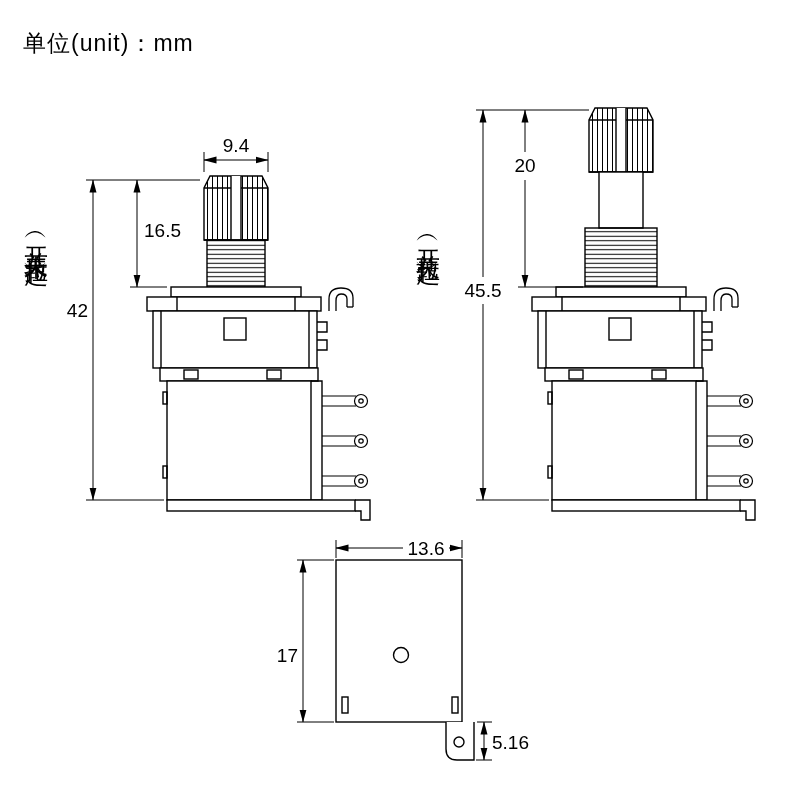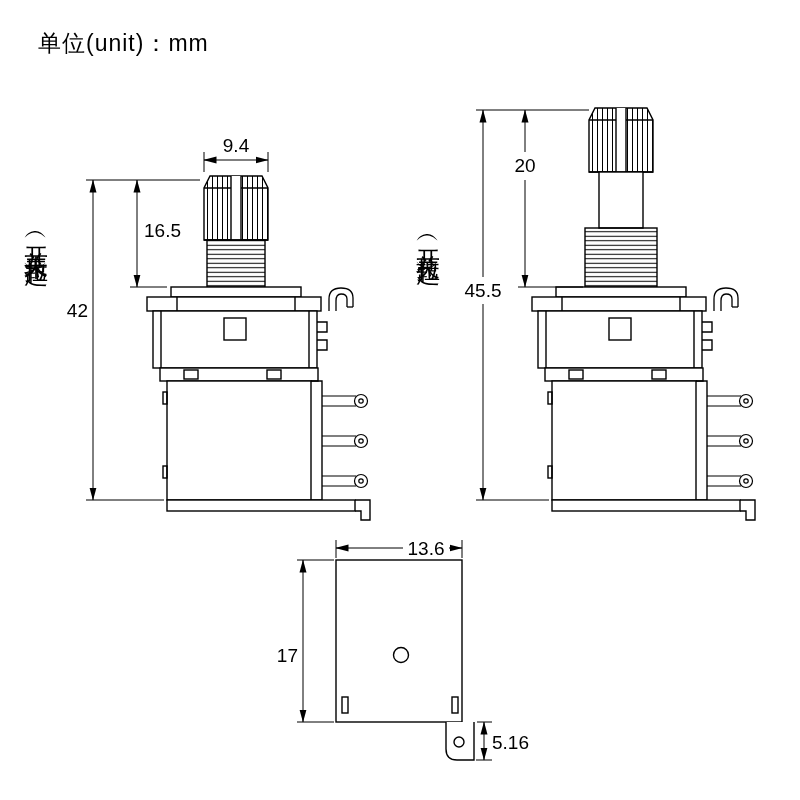--- a/index.html
+++ b/index.html
@@ -1,21 +1,21 @@
 <!DOCTYPE html>
 <html><head>
 <meta charset="utf-8">
 <style>
   html,body{margin:0;padding:0;background:#fff;}
   #stage{
     position:relative;width:800px;height:800px;background:#ffffff;
     font-family:"Liberation Sans",sans-serif;color:#000;overflow:hidden;
   }
   .unit-label{
-    position:absolute;left:38px;top:28px;font-size:23px;letter-spacing:1px;
+    position:absolute;left:23px;top:28px;font-size:23px;letter-spacing:1px;
   }
   .vcap{
     position:absolute;writing-mode:vertical-rl;text-orientation:mixed;
     font-size:24px;letter-spacing:4px;line-height:1;white-space:nowrap;
   }
   .vcap.left{left:24px;top:224px;}
   .vcap.right{left:416px;top:227px;}
   svg{position:absolute;left:0;top:0;}
   svg text{
     font-family:"Liberation Sans",sans-serif;font-size:19px;

